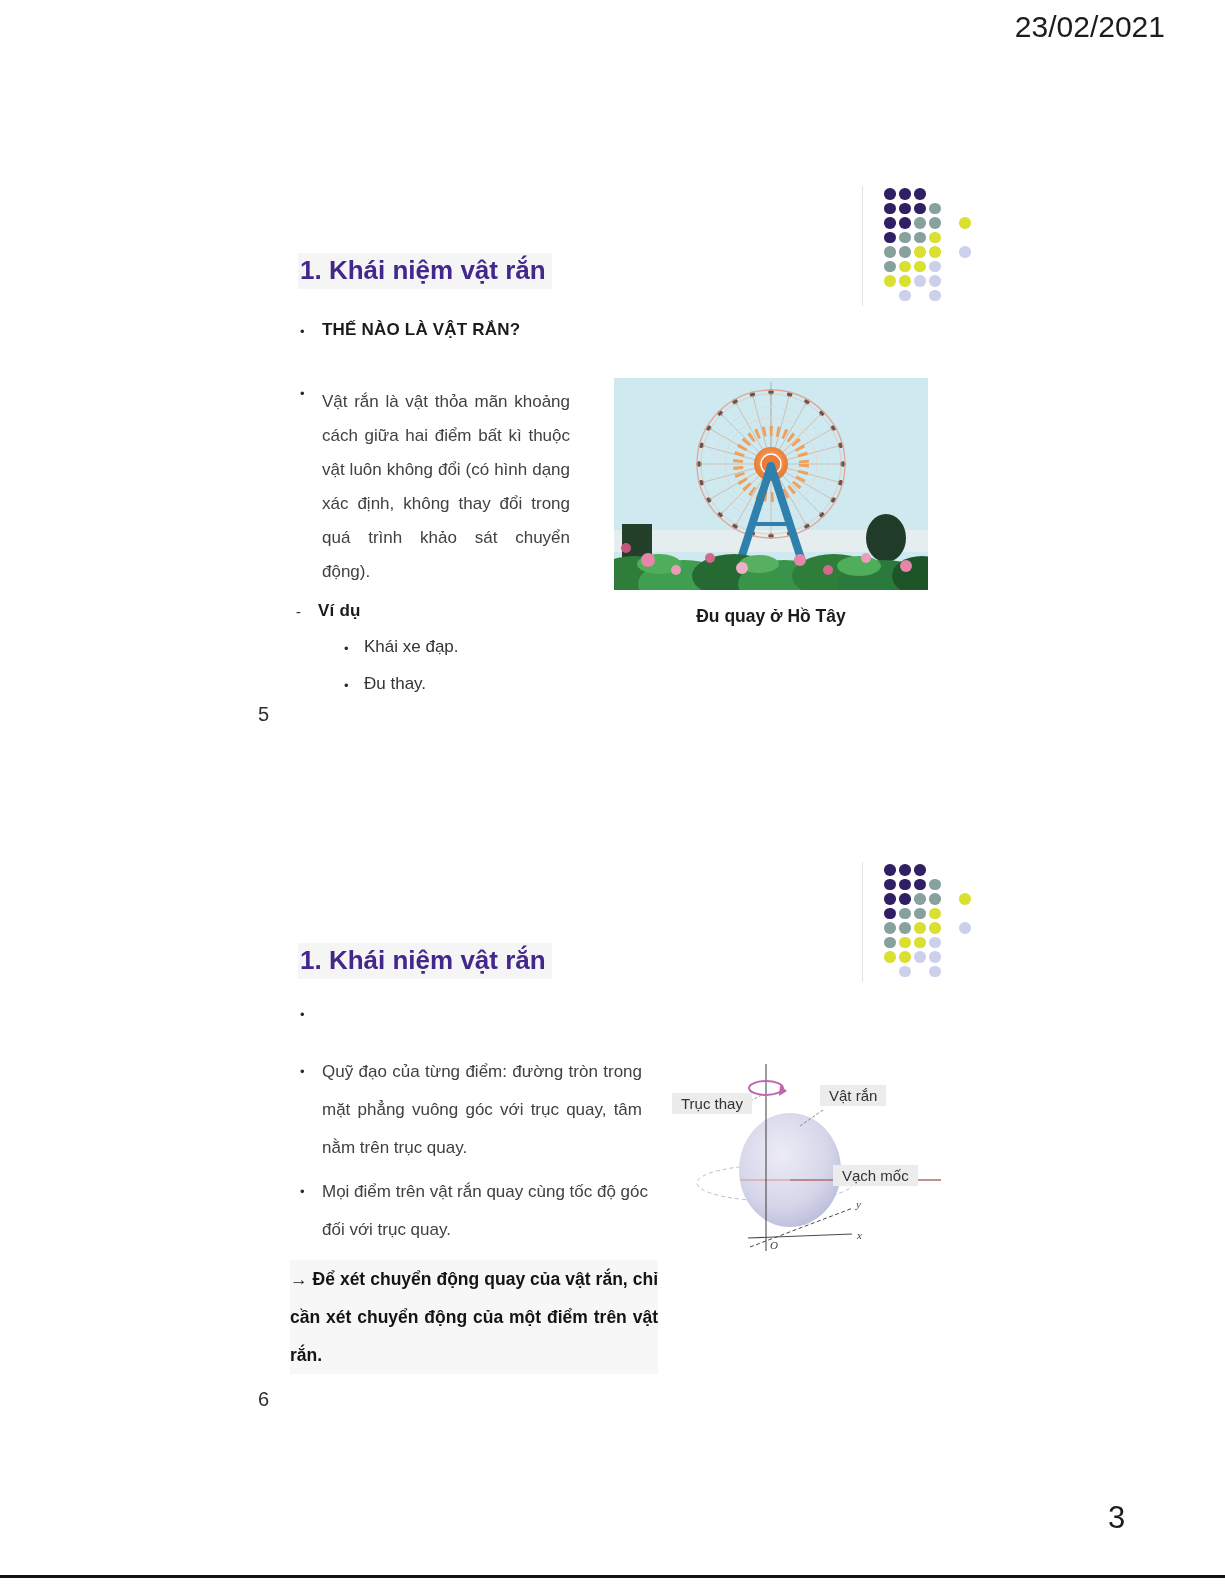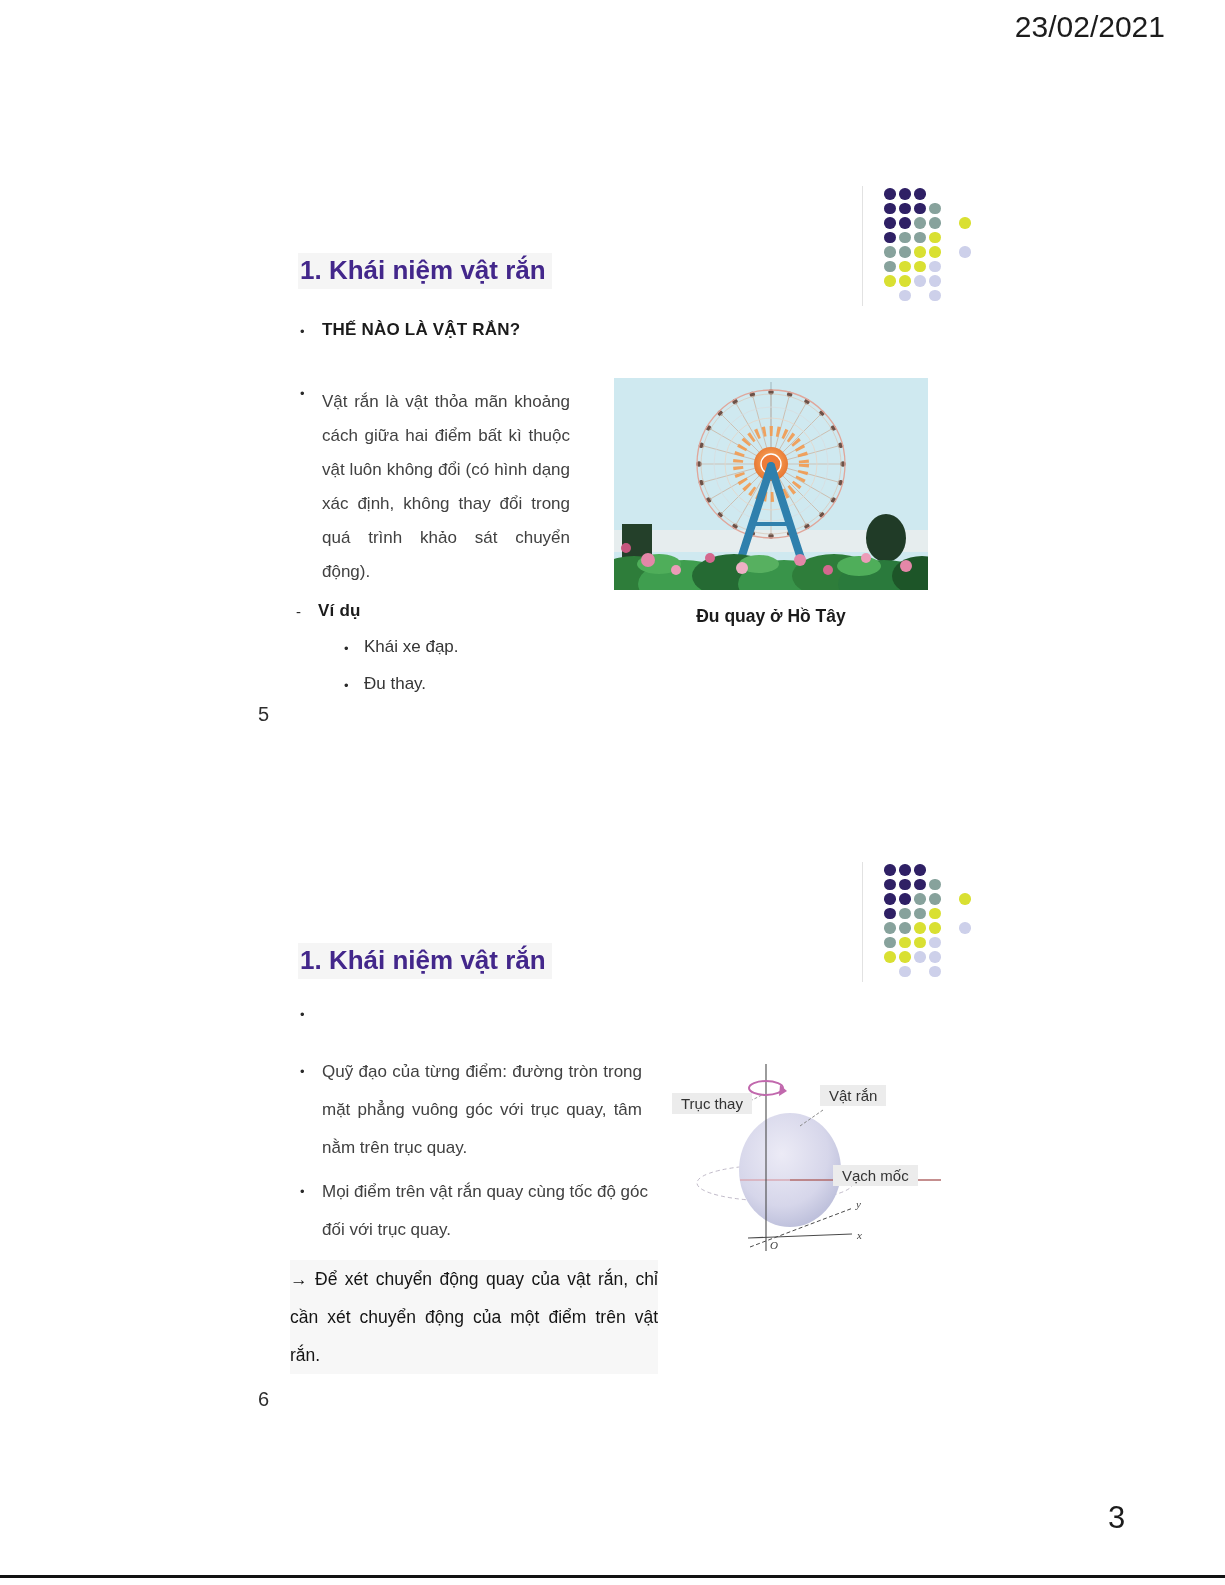--- a/index.html
+++ b/index.html
@@ -17,21 +17,21 @@
   .bullet-row { display:flex; align-items:flex-start; }
   .marker { width:22px; flex:0 0 22px; color:#2a2a2a; font-size:13px; line-height:24px; }
   .marker.dash { font-size:15px; line-height:22px; }
   .bold-line { font-size:17px; font-weight:bold; color:#1b1b1b; letter-spacing:0.2px; }
   .body-text { font-size:17px; color:#414141; text-align:justify; }
   .lh34 { line-height:34px;margin-top:8px; }
   .lh37 { line-height:38px; }
   .sub-bullet { display:flex; }
   .sub-bullet .marker { width:20px; flex:0 0 20px; }
   .sub-text { font-size:17px; color:#353535; }
-  .conclusion { font-size:17.5px; font-weight:normal; color:#141414; text-align:justify; line-height:38px; background:#f7f7f7; }
+  .conclusion { font-size:17.5px; font-weight:bold; color:#141414; text-align:justify; line-height:38px; background:#f7f7f7; }
 
   
   .logo-sep { width:1px; height:120px; background:#e2e2e2; }
   .logo-grid { display:grid; grid-template-columns:repeat(6,15px); grid-auto-rows:14.5px; }
   .logo-grid .dot { width:11.5px; height:11.5px; border-radius:50%; }
   .logo-grid .empty { background:transparent; }
 
   
   .ferris-box { width:314px; height:212px; }
   .caption { width:314px; text-align:center; font-size:17.5px; font-weight:bold; color:#1b1b1b; }

